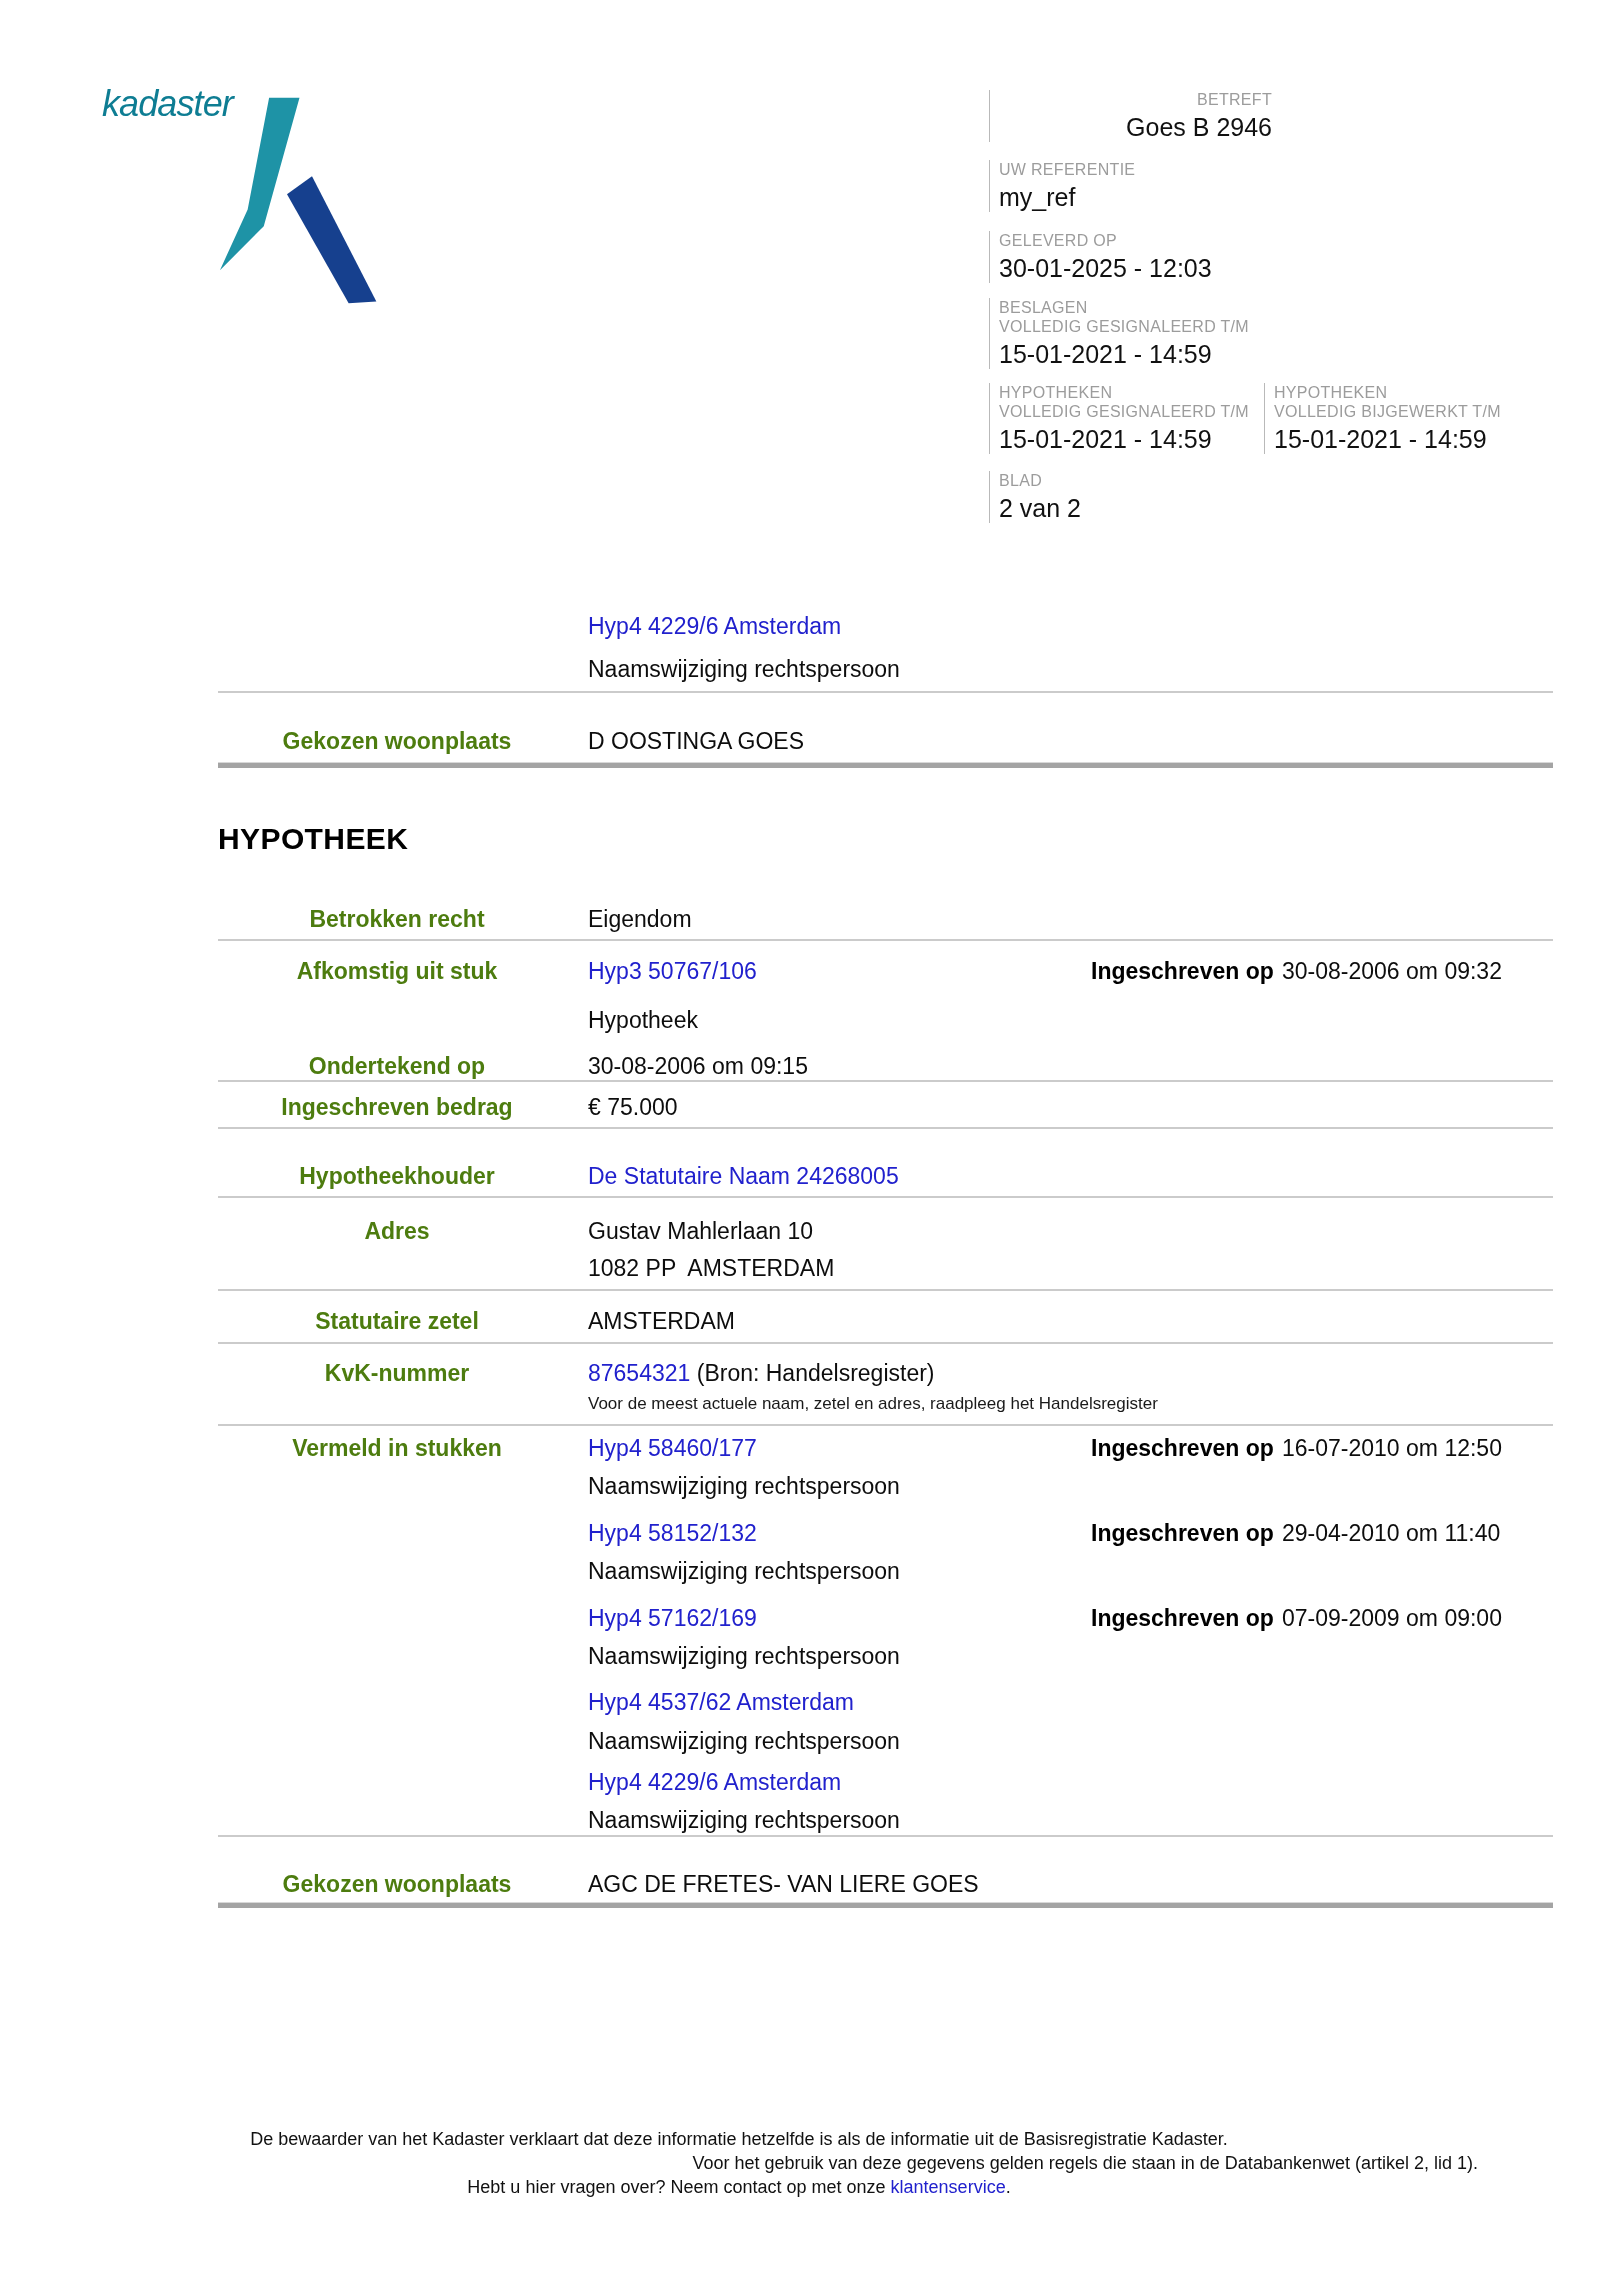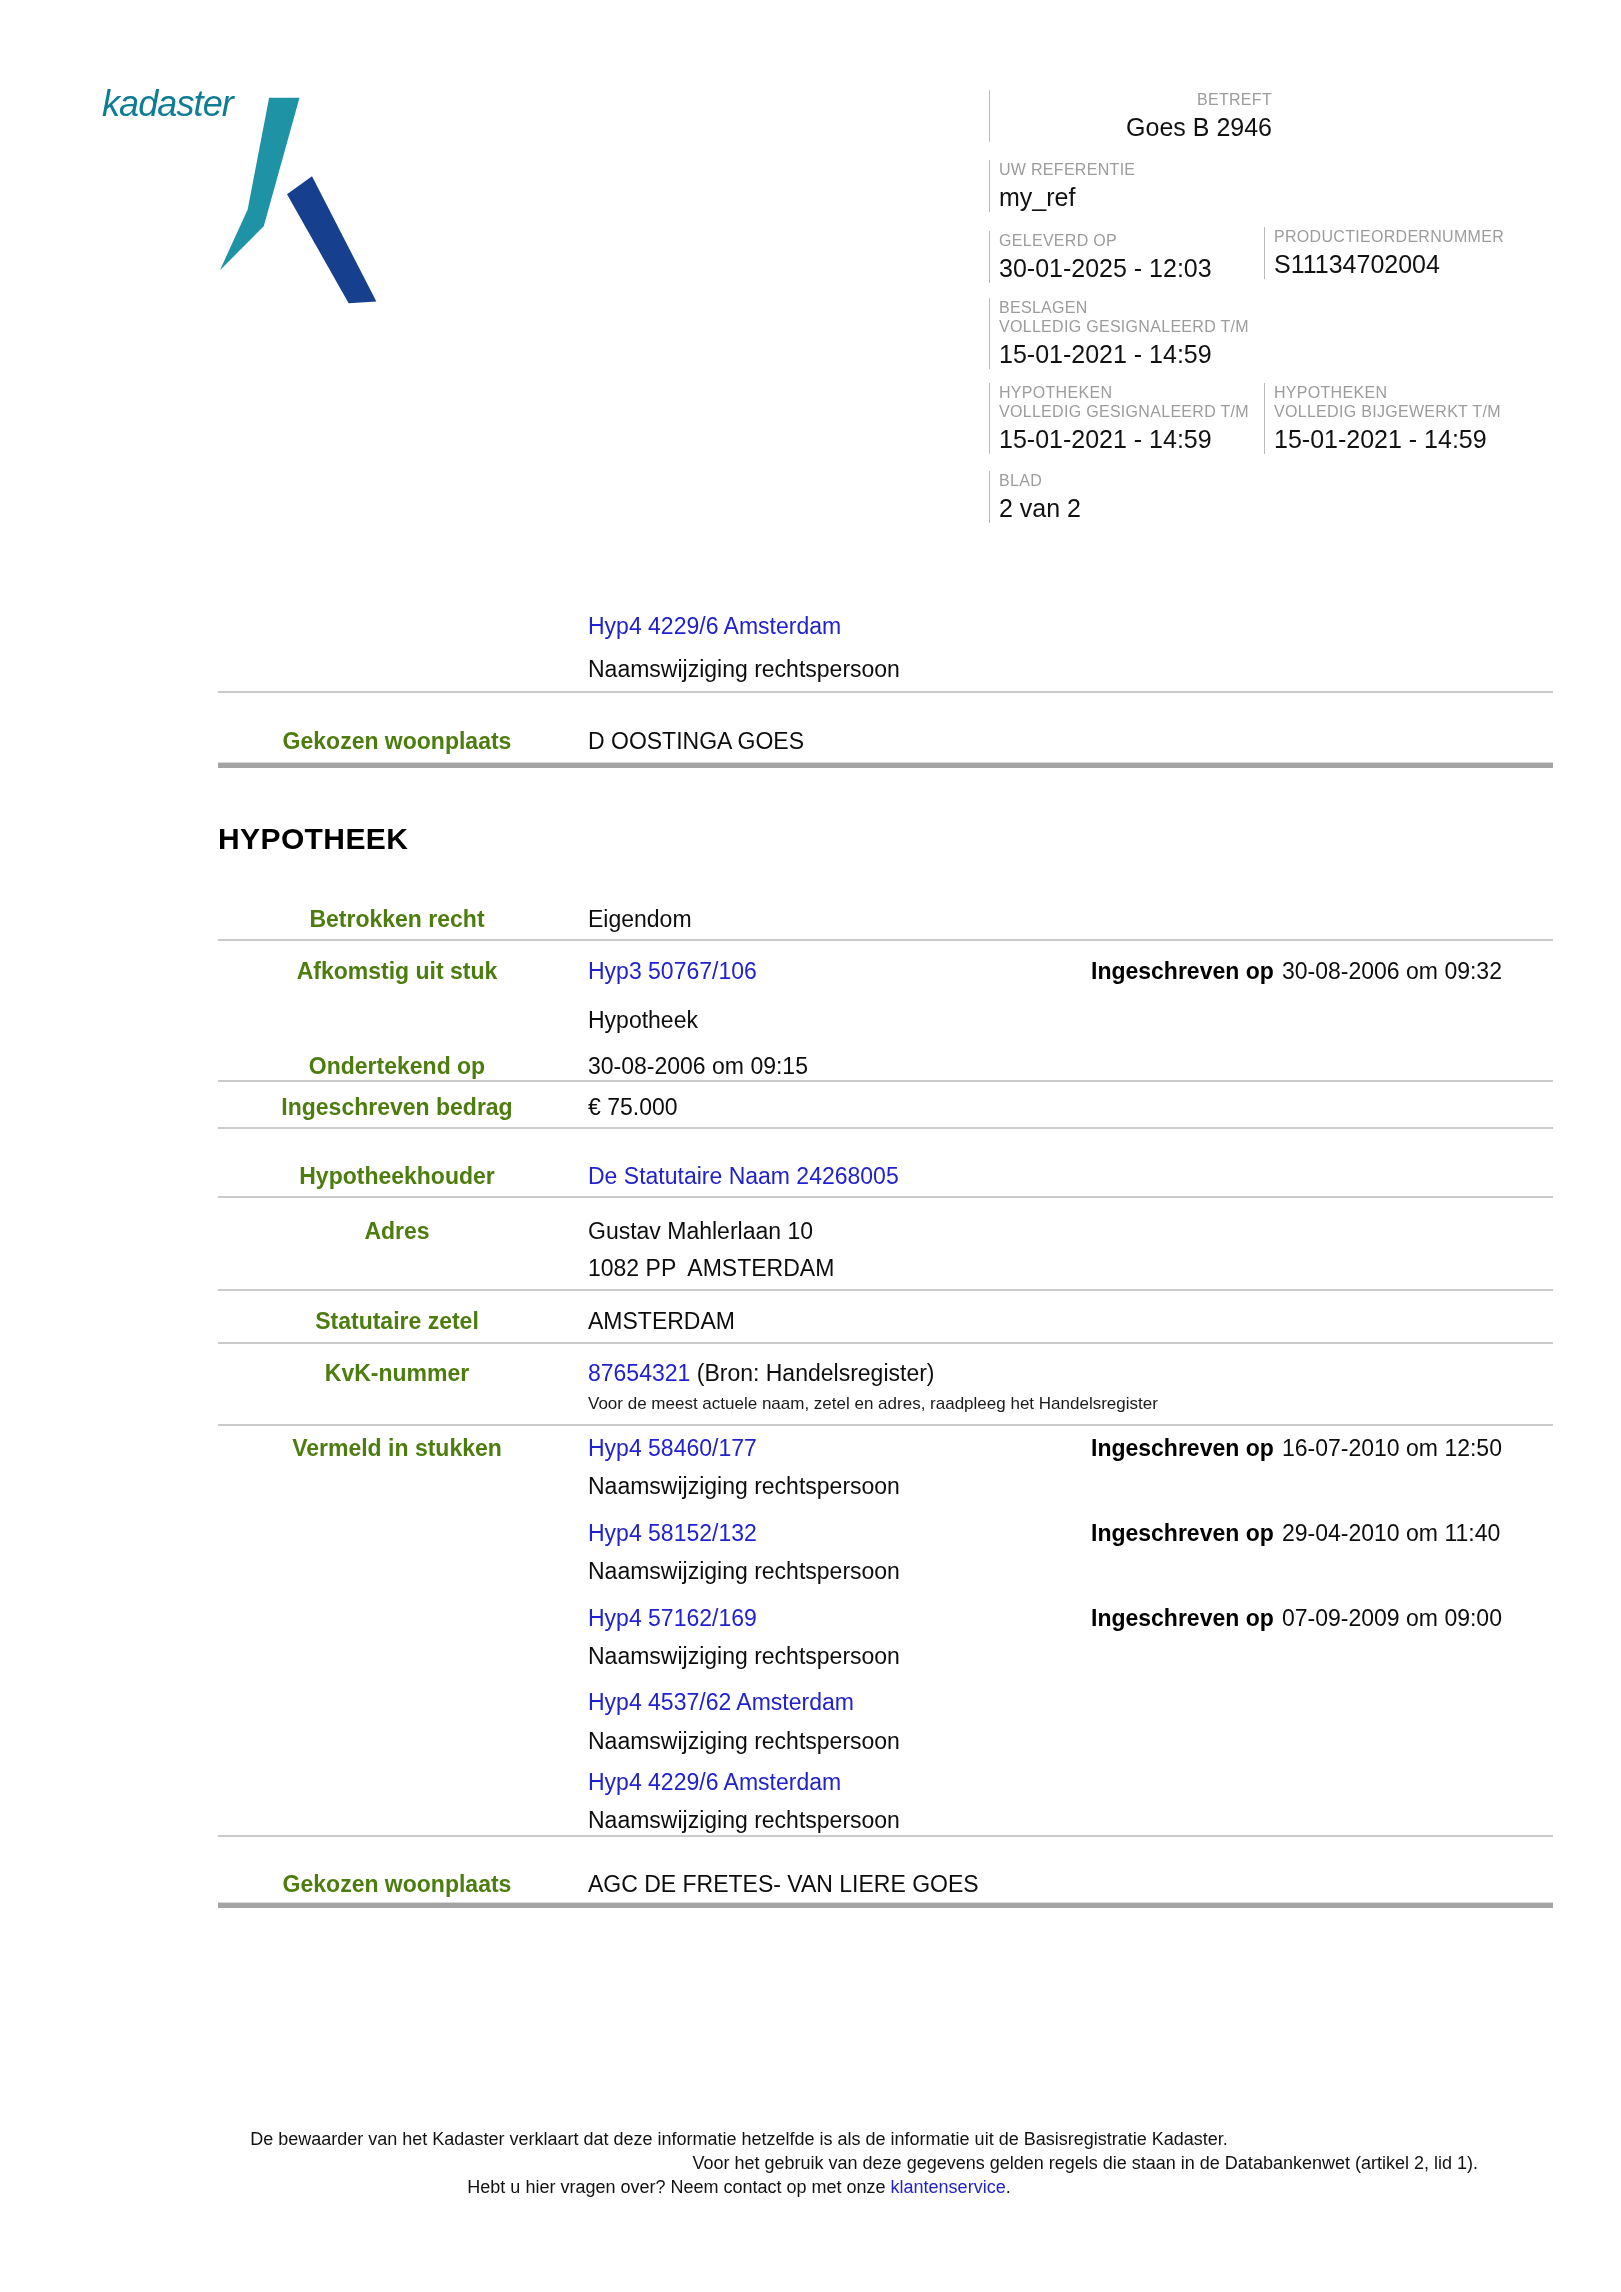--- a/index.html
+++ b/index.html
@@ -92,24 +92,20 @@
 
   <div class="abs hcell" style="left:989px;top:160px;width:273px;">
     <div class="hlabel">UW REFERENTIE</div>
     <div class="hvalue">my_ref</div>
   </div>
 
   <div class="abs hcell" style="left:989px;top:231px;width:264px;">
     <div class="hlabel">GELEVERD OP</div>
     <div class="hvalue">30-01-2025 - 12:03</div>
   </div>
-  <div class="abs hcell" style="left:1264px;top:227px;width:287px;">
-    <div class="hlabel">PRODUCTIEORDERNUMMER</div>
-    <div class="hvalue">S11134702004</div>
-  </div>
 
   <div class="abs hcell" style="left:989px;top:298px;width:273px;">
     <div class="hlabel">BESLAGEN</div>
     <div class="hlabel">VOLLEDIG GESIGNALEERD T/M</div>
     <div class="hvalue">15-01-2021 - 14:59</div>
   </div>
 
   <div class="abs hcell" style="left:989px;top:383px;width:264px;">
     <div class="hlabel">HYPOTHEKEN</div>
     <div class="hlabel">VOLLEDIG GESIGNALEERD T/M</div>

